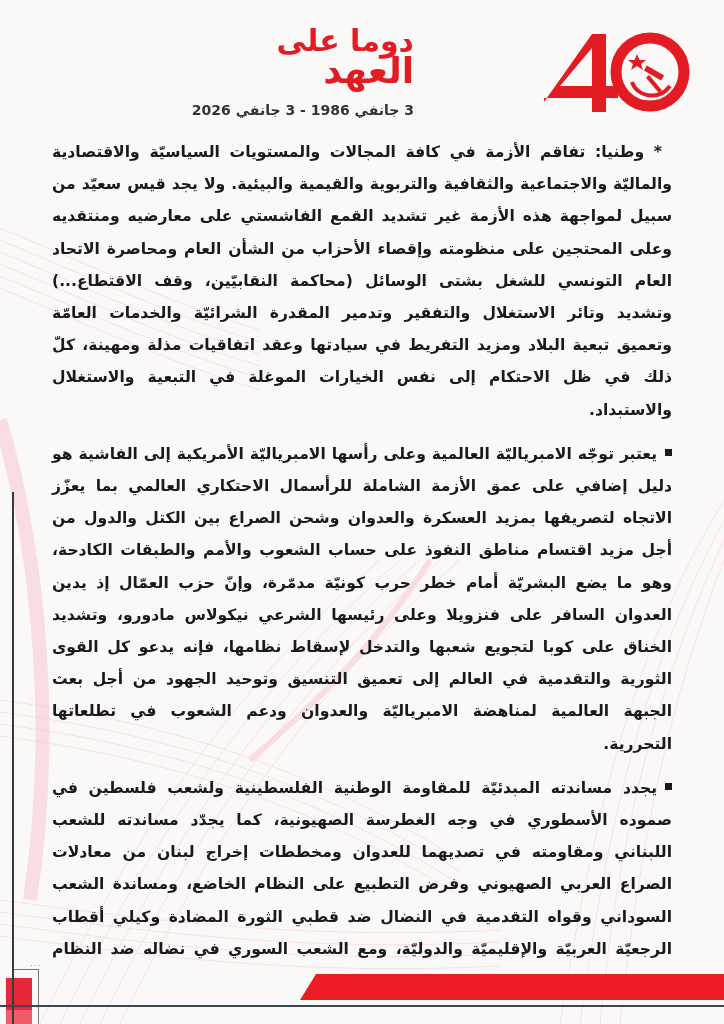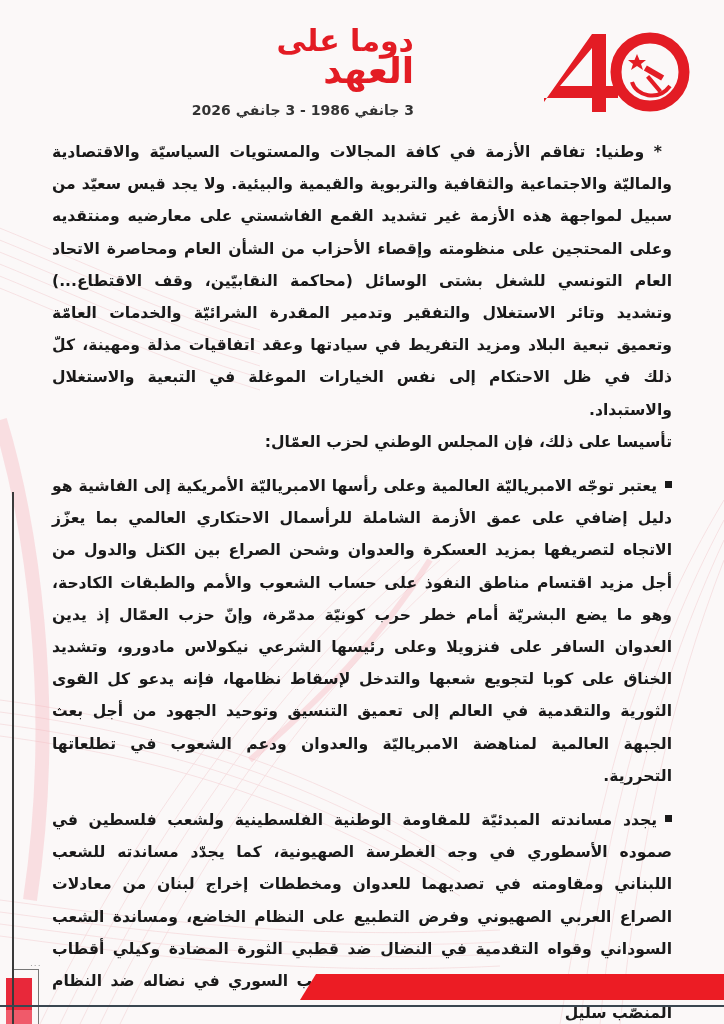--- a/index.html
+++ b/index.html
@@ -136,21 +136,20 @@
       <path id="arcPath" d="M100 18 A 44 44 0 0 1 170 74"></path>
     </defs>
     <text font-size="10" fill="#e31c24" font-weight="bold" font-family="DejaVu Sans, sans-serif" direction="rtl">
       <textPath href="#arcPath" id="arcTextPath">ذكرى تأسيس حزب العمال</textPath>
     </text>
   </svg>
 </div>
 
 <div class="content">
   <p class="para-national">* وطنيا: تفاقم الأزمة في كافة المجالات والمستويات السياسيّة والاقتصادية والماليّة والاجتماعية والثقافية والتربوية والقيمية والبيئية. ولا يجد قيس سعيّد من سبيل لمواجهة هذه الأزمة غير تشديد القمع الفاشستي على معارضيه ومنتقديه وعلى المحتجين على منظومته وإقصاء الأحزاب من الشأن العام ومحاصرة الاتحاد العام التونسي للشغل بشتى الوسائل (محاكمة النقابيّين، وقف الاقتطاع...) وتشديد وتائر الاستغلال والتفقير وتدمير المقدرة الشرائيّة والخدمات العامّة وتعميق تبعية البلاد ومزيد التفريط في سيادتها وعقد اتفاقيات مذلة ومهينة، كلّ ذلك في ظل الاحتكام إلى نفس الخيارات الموغلة في التبعية والاستغلال والاستبداد.</p>
-  <p class="para-intro">تأسيسا على ذلك، فإن المجلس الوطني لحزب العمّال:</p>
   <p class="bullet"><span class="bullet-mark"></span><span>يعتبر توجّه الامبرياليّة العالمية وعلى رأسها الامبرياليّة الأمريكية إلى الفاشية هو دليل إضافي على عمق الأزمة الشاملة للرأسمال الاحتكاري العالمي بما يعزّز الاتجاه لتصريفها بمزيد العسكرة والعدوان وشحن الصراع بين الكتل والدول من أجل مزيد اقتسام مناطق النفوذ على حساب الشعوب والأمم والطبقات الكادحة، وهو ما يضع البشريّة أمام خطر حرب كونيّة مدمّرة، وإنّ حزب العمّال إذ يدين العدوان السافر على فنزويلا وعلى رئيسها الشرعي نيكولاس مادورو، وتشديد الخناق على كوبا لتجويع شعبها والتدخل لإسقاط نظامها، فإنه يدعو كل القوى الثورية والتقدمية في العالم إلى تعميق التنسيق وتوحيد الجهود من أجل بعث الجبهة العالمية لمناهضة الامبرياليّة والعدوان ودعم الشعوب في تطلعاتها التحررية.</span></p>
   <p class="bullet"><span class="bullet-mark"></span><span>يجدد مساندته المبدئيّة للمقاومة الوطنية الفلسطينية ولشعب فلسطين في صموده الأسطوري في وجه الغطرسة الصهيونية، كما يجدّد مساندته للشعب اللبناني ومقاومته في تصديهما للعدوان ومخططات إخراج لبنان من معادلات الصراع العربي الصهيوني وفرض التطبيع على النظام الخاضع، ومساندة الشعب السوداني وقواه التقدمية في النضال ضد قطبي الثورة المضادة وكيلي أقطاب الرجعيّة العربيّة والإقليميّة والدوليّة، ومع الشعب السوري في نضاله ضد النظام المنصّب سليل</span></p>
 </div>
 
 <div class="vline"></div>
 <div class="corner-dots">...</div>
 <div class="corner-red"></div>
 <div class="corner-box"></div>
 <div class="red-bar"></div>
 <div class="hline"></div>

